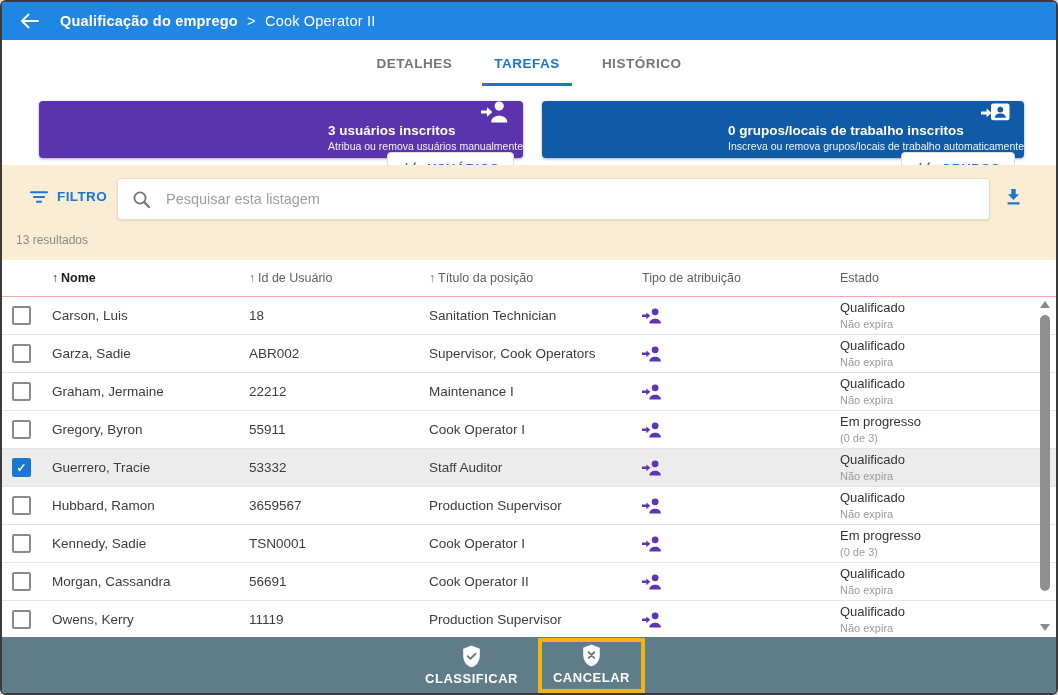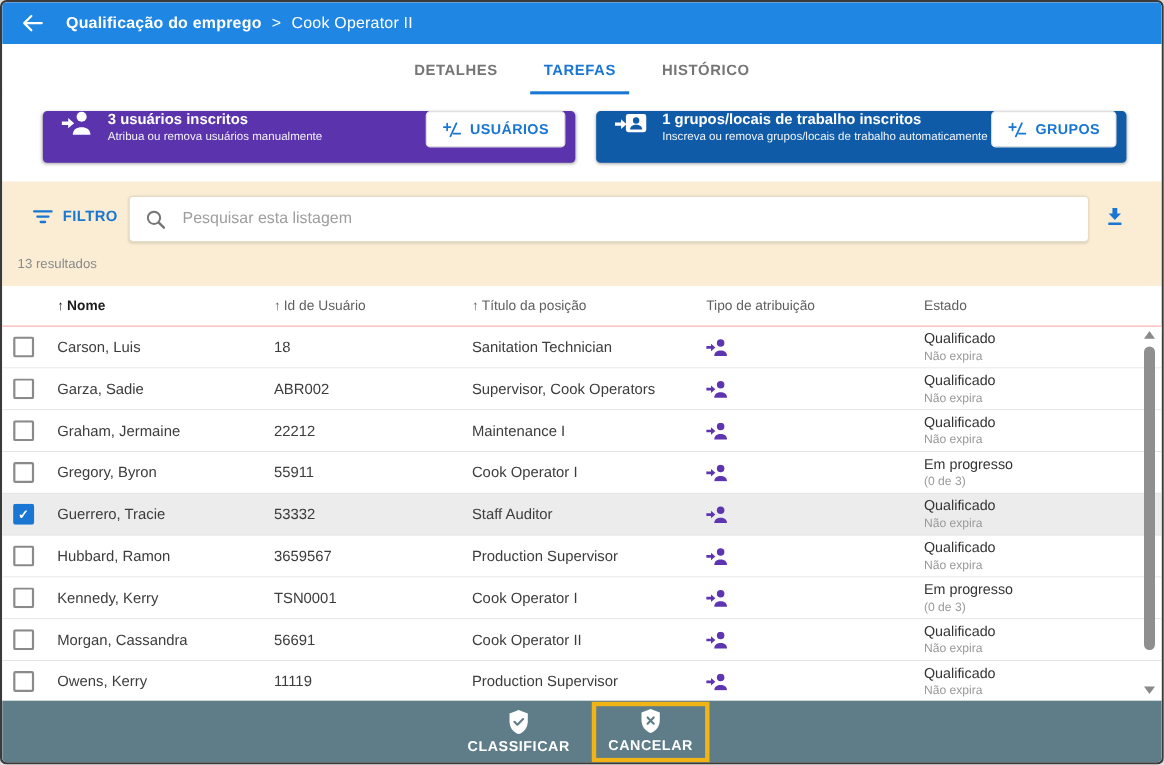--- a/index.html
+++ b/index.html
@@ -17,22 +17,22 @@
   
   .tabsbar{position:absolute;top:38px;left:0;right:0;height:46px;background:#fff;
            display:flex;justify-content:center;align-items:flex-end;gap:10px;}
   .tab{position:relative;padding:0 16px 15px;font-size:13.5px;font-weight:bold;color:#757575;
        letter-spacing:.5px;cursor:pointer;}
   .tab.active{color:#1976D2;}
   .tab.active::after{content:"";position:absolute;left:4px;right:4px;bottom:0;height:3px;background:#1976D2;}
 
   
   .banners{position:absolute;top:84px;left:0;right:0;height:79px;background:#fff;}
-  .card{position:absolute;top:15px;height:47px;border-radius:4px;display:flex;align-items:flex-start;
-        color:#fff;box-shadow:0 1px 3px rgba(0,0,0,.35);}
+  .card{position:absolute;top:15px;height:57px;border-radius:4px;display:flex;align-items:flex-end;
+        color:#fff;box-shadow:0 1px 3px rgba(0,0,0,.35);flex-direction:column;}
   .card.users{left:37px;width:484px;background:#5A33AD;}
   .card.groups{left:540px;width:482px;background:#0F5BA8;}
   .cicon{margin:0 13px 0 17px;display:flex;}
   .ctext{flex:1;min-width:0;white-space:nowrap;}
   .ct1{font-size:13.5px;font-weight:bold;}
   .ct2{font-size:10.5px;opacity:.93;margin-top:2px;}
   .cbtn{margin-right:9px;height:33px;background:#fff;color:#1976D2;border:1px solid #e0e0e0;
         border-radius:4px;font-weight:bold;font-size:13px;display:flex;align-items:center;gap:8px;
         padding:0 14px;letter-spacing:.4px;cursor:pointer;font-family:inherit;flex:0 0 auto;}
 
@@ -133,21 +133,21 @@
     <div class="card groups">
       <span class="cicon">
         <svg width="30" height="22" viewBox="0 0 30 22">
             <path fill="#fff" d="M0 10.4h5.6V7.5l5 4.4-5 4.4v-2.9H0z"></path>
             <rect x="10" y="2.6" width="18.5" height="16.6" rx="2.2" fill="#fff"></rect>
             <circle cx="19.3" cy="8.6" r="2.9" fill="#0F5BA8"></circle>
             <path d="M13.8 16.8c0-3 2.5-4.4 5.5-4.4s5.5 1.4 5.5 4.4z" fill="#0F5BA8"></path>
           </svg>
       </span>
       <span class="ctext">
-        <div class="ct1">1 grupos/locais de trabalho inscritos</div>
+        <div class="ct1">0 grupos/locais de trabalho inscritos</div>
         <div class="ct2">Inscreva ou remova grupos/locais de trabalho automaticamente</div>
       </span>
       <button class="cbtn">
         <svg width="17" height="14" viewBox="0 0 17 14" fill="none" stroke="#1976D2" stroke-width="1.6" stroke-linecap="round">
             <path d="M1.5 4.5h6M4.5 1.5v6M13 1 7.5 13M10.5 10.5h6"></path>
           </svg>
         <span>GRUPOS</span>
       </button>
     </div>
   </section>
@@ -296,21 +296,21 @@
         </div>
         <div class="td c-estado">
           <div class="st1">Qualificado</div>
           <div class="st2">Não expira</div>
         </div>
       </div>
       <div class="trow">
         <div class="td c-check">
           <span class="cb"></span>
         </div>
-        <div class="td c-name">Kennedy, Kerry</div>
+        <div class="td c-name">Kennedy, Sadie</div>
         <div class="td c-id">TSN0001</div>
         <div class="td c-pos">Cook Operator I</div>
         <div class="td c-tipo">
           <svg width="21" height="16" viewBox="0 0 24 18">
             <path fill="#5E35B1" d="M0 7.4h5V4.9l4.5 3.9L5 12.7v-2.5H0z"></path>
             <circle fill="#5E35B1" cx="15" cy="4.2" r="3.9"></circle>
             <path fill="#5E35B1" d="M8.4 17.6c0-3.8 3-5.6 6.6-5.6s6.6 1.8 6.6 5.6z"></path>
           </svg>
         </div>
         <div class="td c-estado">

